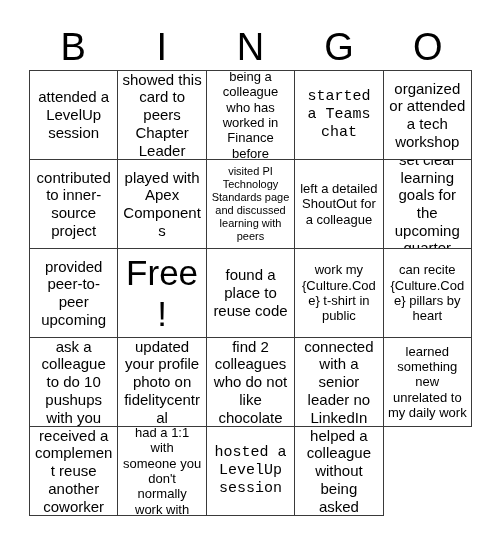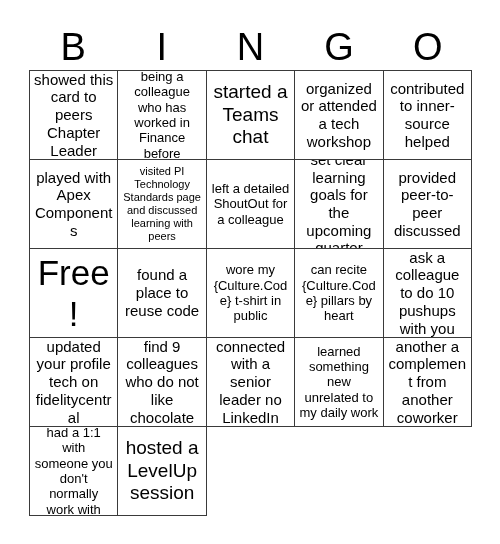--- a/index.html
+++ b/index.html
@@ -76,100 +76,106 @@
 
   .cell-text {
     display: block;
     width: 100%;
     line-height: 1.18;
     word-wrap: break-word;
   }
 
   
   .fs-xl  { font-size: 35px; }
-  .fs-lg  { font-size: 19px; }
+  .fs-lg  { font-size: 15px; font-family: Liberation Mono, monospace; }
   .fs-md  { font-size: 15px; }
   .fs-sm  { font-size: 13px; }
   .fs-xs  { font-size: 11px; }
 </style>
 </head>
 <body>
 
 <div class="card">
 
   <div class="bingo-header">
     <div class="bingo-letter">B</div>
     <div class="bingo-letter">I</div>
     <div class="bingo-letter">N</div>
     <div class="bingo-letter">G</div>
     <div class="bingo-letter">O</div>
   </div>
 
   <div class="grid" id="bingo-grid">
       <div class="cell">
+        <span class="cell-text fs-md">attended a LevelUp session</span>
+      </div>
+      <div class="cell">
         <span class="cell-text fs-md">showed this card to peers Chapter Leader</span>
       </div>
       <div class="cell">
         <span class="cell-text fs-sm">being a colleague who has worked in Finance before</span>
       </div>
       <div class="cell">
         <span class="cell-text fs-lg">started a Teams chat</span>
       </div>
       <div class="cell">
         <span class="cell-text fs-md">organized or attended a tech workshop</span>
       </div>
       <div class="cell">
-        <span class="cell-text fs-md">contributed to inner-source helped</span>
+        <span class="cell-text fs-md">contributed to inner-source project</span>
       </div>
       <div class="cell">
         <span class="cell-text fs-md">played with Apex Components</span>
       </div>
       <div class="cell">
         <span class="cell-text fs-xs">visited PI Technology Standards page and discussed learning with peers</span>
       </div>
       <div class="cell">
         <span class="cell-text fs-sm">left a detailed ShoutOut for a colleague</span>
       </div>
       <div class="cell">
         <span class="cell-text fs-md">set clear learning goals for the upcoming quarter</span>
       </div>
       <div class="cell">
-        <span class="cell-text fs-md">provided peer-to-peer discussed</span>
+        <span class="cell-text fs-md">provided peer-to-peer upcoming</span>
       </div>
       <div class="cell">
         <span class="cell-text fs-xl">Free!</span>
       </div>
       <div class="cell">
         <span class="cell-text fs-md">found a place to reuse code</span>
       </div>
       <div class="cell">
-        <span class="cell-text fs-sm">wore my {Culture.Code} t-shirt in public</span>
+        <span class="cell-text fs-sm">work my {Culture.Code} t-shirt in public</span>
       </div>
       <div class="cell">
         <span class="cell-text fs-sm">can recite {Culture.Code} pillars by heart</span>
       </div>
       <div class="cell">
         <span class="cell-text fs-md">ask a colleague to do 10 pushups with you</span>
       </div>
       <div class="cell">
-        <span class="cell-text fs-md">updated your profile tech on fidelitycentral</span>
+        <span class="cell-text fs-md">updated your profile photo on fidelitycentral</span>
       </div>
       <div class="cell">
-        <span class="cell-text fs-md">find 9 colleagues who do not like chocolate</span>
+        <span class="cell-text fs-md">find 2 colleagues who do not like chocolate</span>
       </div>
       <div class="cell">
         <span class="cell-text fs-md">connected with a senior leader no LinkedIn</span>
       </div>
       <div class="cell">
         <span class="cell-text fs-sm">learned something new unrelated to my daily work</span>
       </div>
       <div class="cell">
-        <span class="cell-text fs-md">another a complement from another coworker</span>
+        <span class="cell-text fs-md">received a complement reuse another coworker</span>
       </div>
       <div class="cell">
         <span class="cell-text fs-sm">had a 1:1 with someone you don't normally work with</span>
       </div>
       <div class="cell">
         <span class="cell-text fs-lg">hosted a LevelUp session</span>
       </div>
+      <div class="cell">
+        <span class="cell-text fs-md">helped a colleague without being asked</span>
+      </div>
     </div>
 
 </div>
 
 </body></html>

